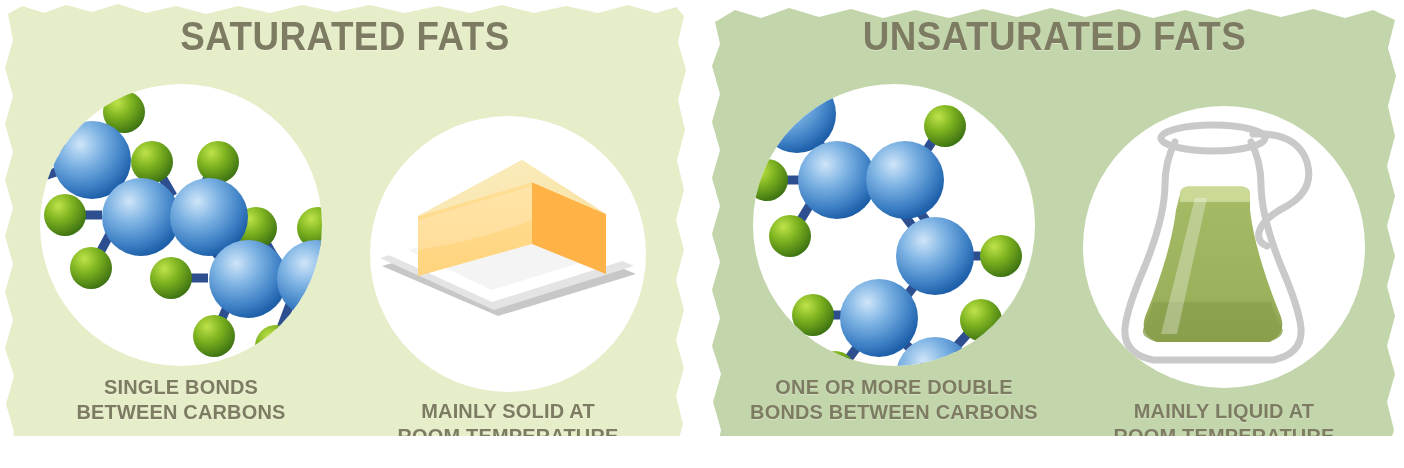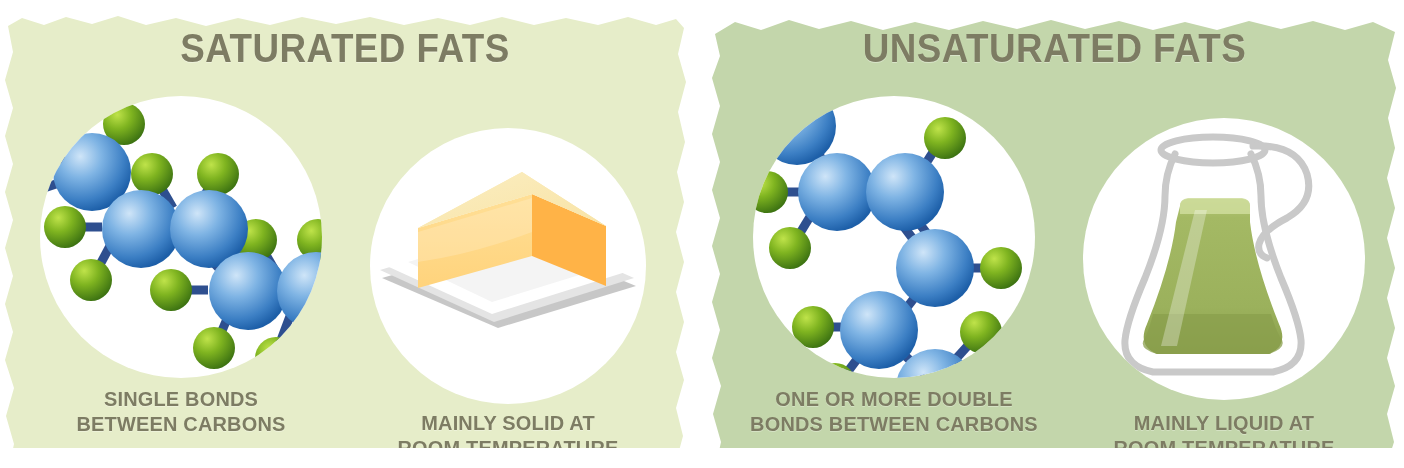--- a/index.html
+++ b/index.html
@@ -7,21 +7,21 @@
   body{
     width:1404px;height:468px;overflow:hidden;
     font-family:"Liberation Sans", sans-serif;
     -webkit-font-smoothing:antialiased;
   }
   .infographic{
     position:relative;width:1404px;height:468px;background:#ffffff;
   }
 
   
-  .panel{position:absolute;top:12px;height:436px;overflow:hidden;}
+  .panel{position:absolute;top:0;height:436px;overflow:hidden;}
   .panel .bgshape{position:absolute;inset:0;}
   #panel-saturated{left:0;width:690px;}
   #panel-unsaturated{left:705px;width:699px;text-decoration:underline;}
 
   
   .panel-title{
     position:absolute;top:14px;left:0;right:0;text-align:center;
     font-size:40px;font-weight:bold;letter-spacing:.5px;
     color:#7d7c63;
     font-family:"Liberation Sans", sans-serif;

